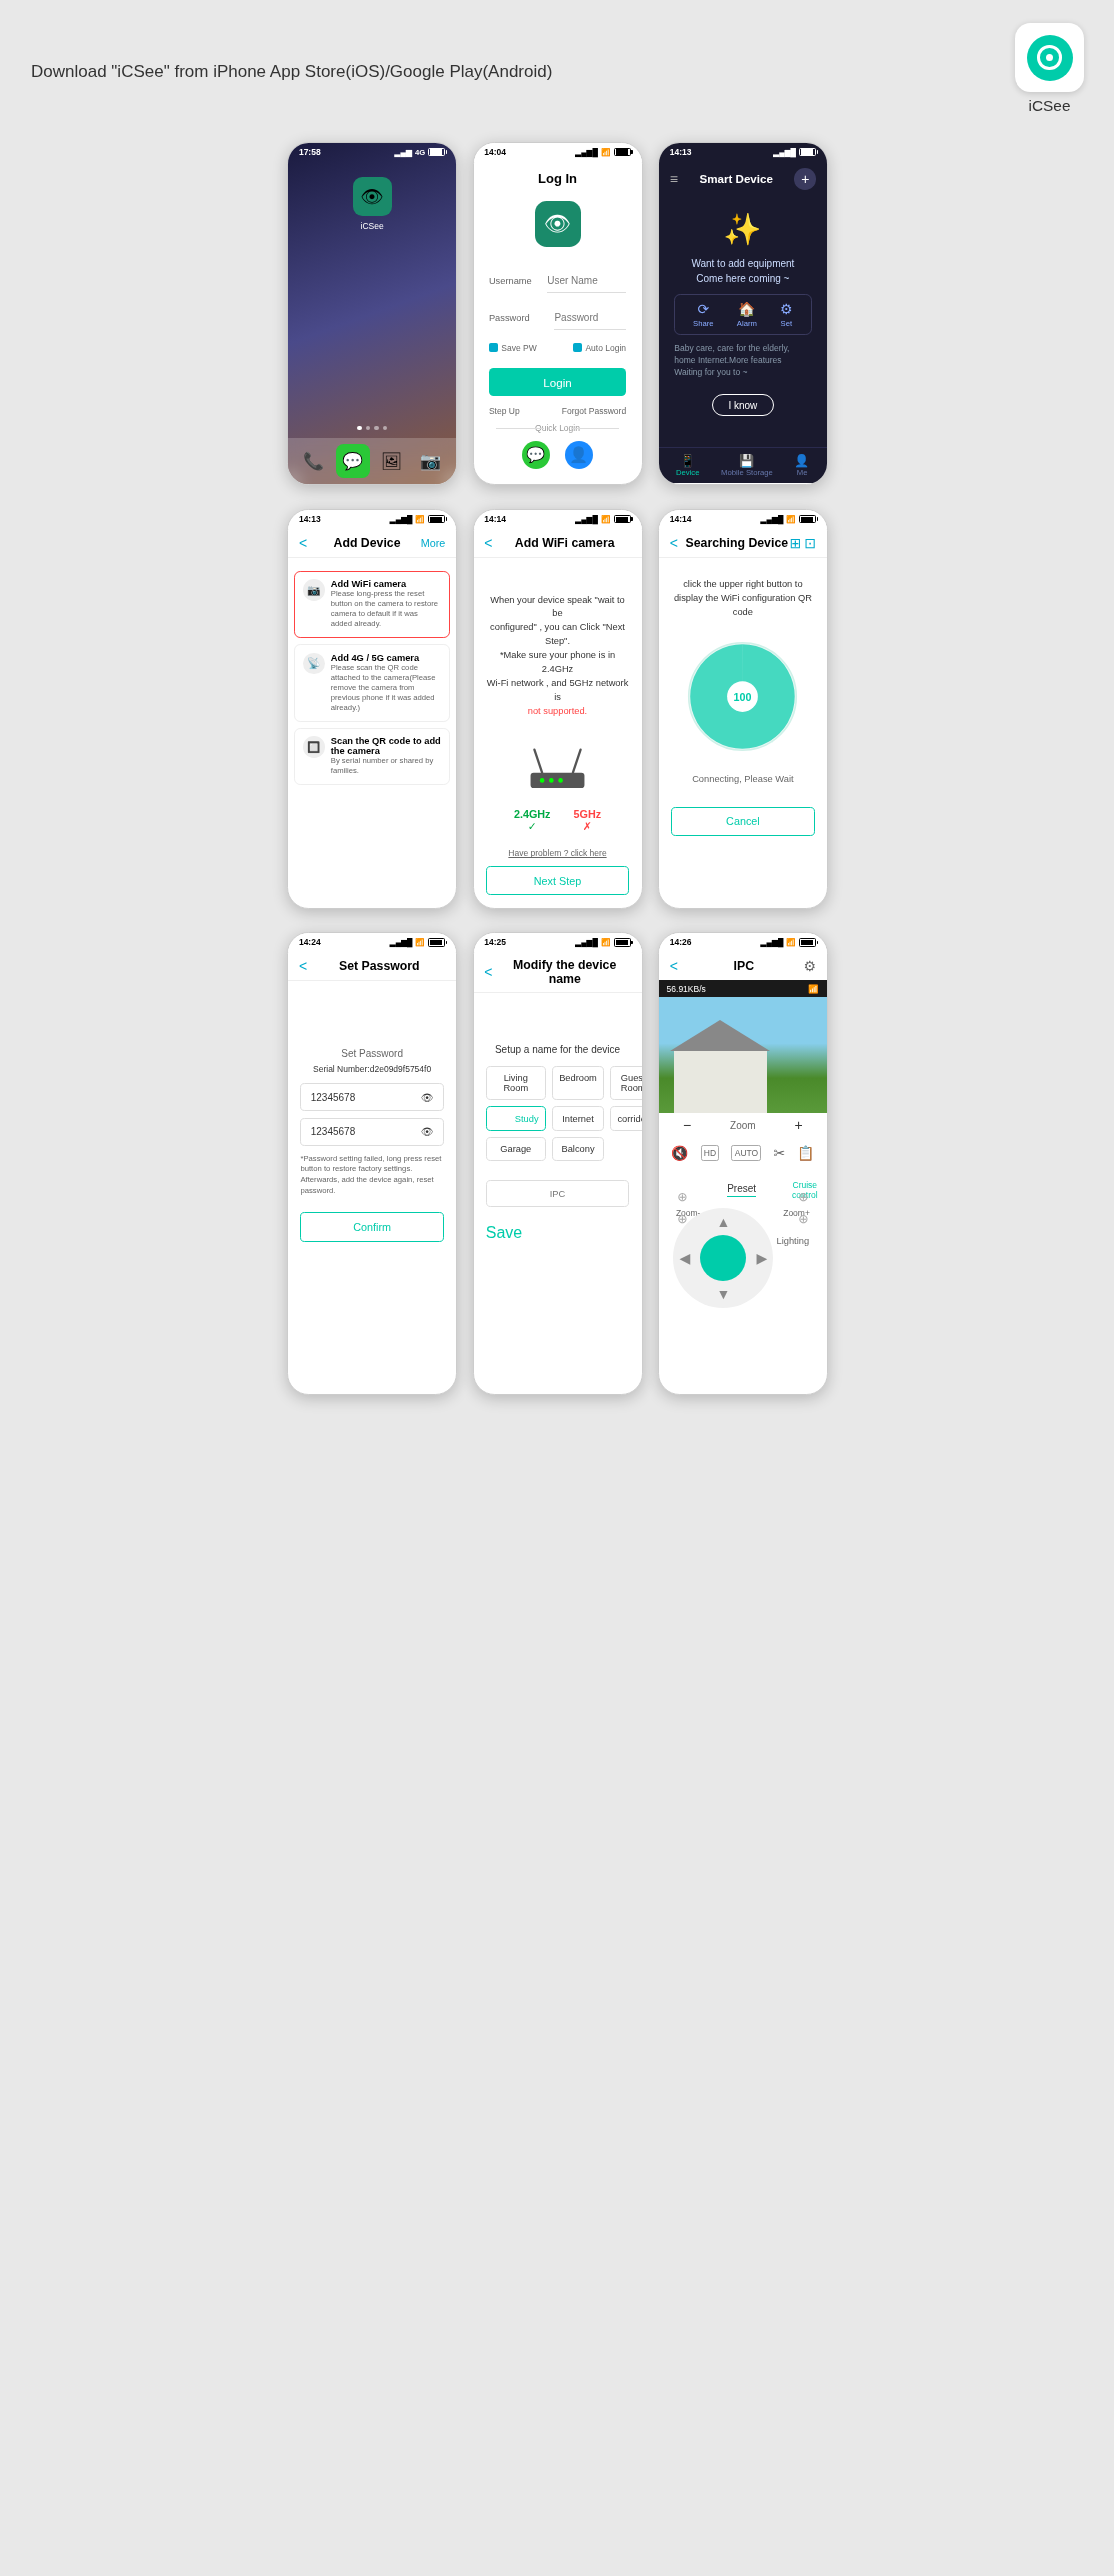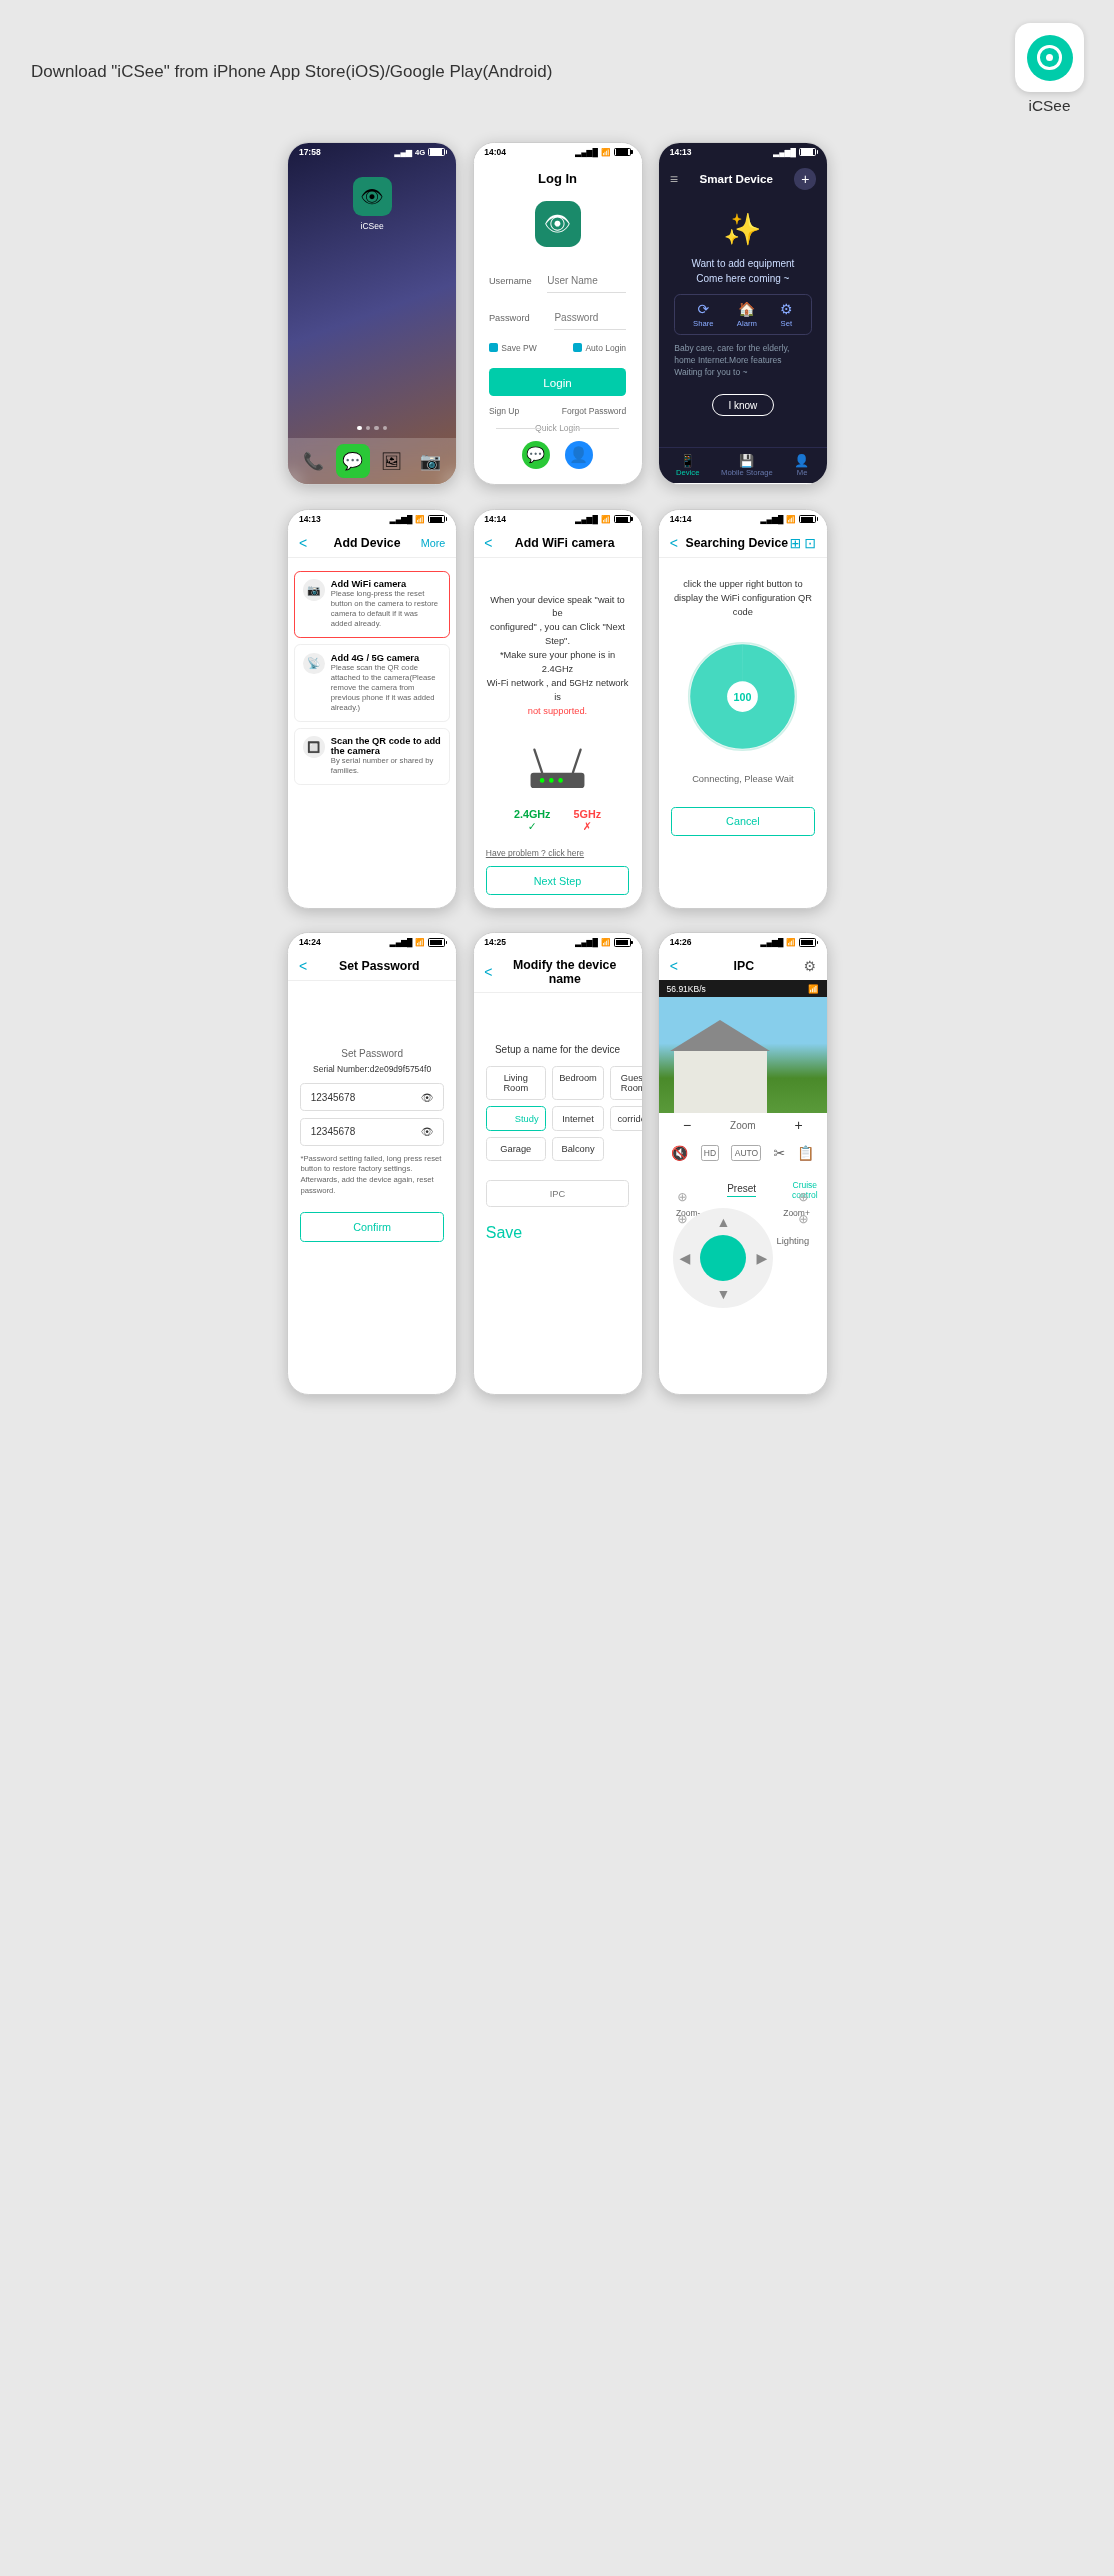--- a/index.html
+++ b/index.html
@@ -481,21 +481,21 @@
       text-align: center;
     }
     .wifi-freq-label {
       font-size: 10.8px;
       font-weight: 700;
     }
     .wifi-freq-label.green { color: #00aa44; }
     .wifi-freq-label.red { color: #ff4444; }
     .wifi-freq-check { font-size: 10.8px; }
     .problem-link {
-      text-align: left;
+      text-align: center;
       color: #666;
       font-size: 8.5px;
       text-decoration: underline;
       margin: 15.4px 0 7.7px;
     }
     .next-step-btn {
       border: 1.2px solid #00ccaa;
       border-radius: 4.6px;
       padding: 7.7px;
       text-align: center;
@@ -860,21 +860,21 @@
           <div class="checkbox-box"></div>
           <span>Save PW</span>
         </div>
         <div class="checkbox-item">
           <div class="checkbox-box"></div>
           <span>Auto Login</span>
         </div>
       </div>
       <button class="login-btn">Login</button>
       <div class="login-links">
-        <span style="color:#666;">Sign Up</span>
+        <span style="color:#666;">Step Up</span>
         <span style="color:#666;">Forgot Password</span>
       </div>
       <div class="divider">
         <span>Quick Login</span>
       </div>
       <div class="social-login">
         <div class="social-icon" style="background:#2ac837;">💬</div>
         <div class="social-icon" style="background:#1a8aff;">👤</div>
       </div>
     </div>

